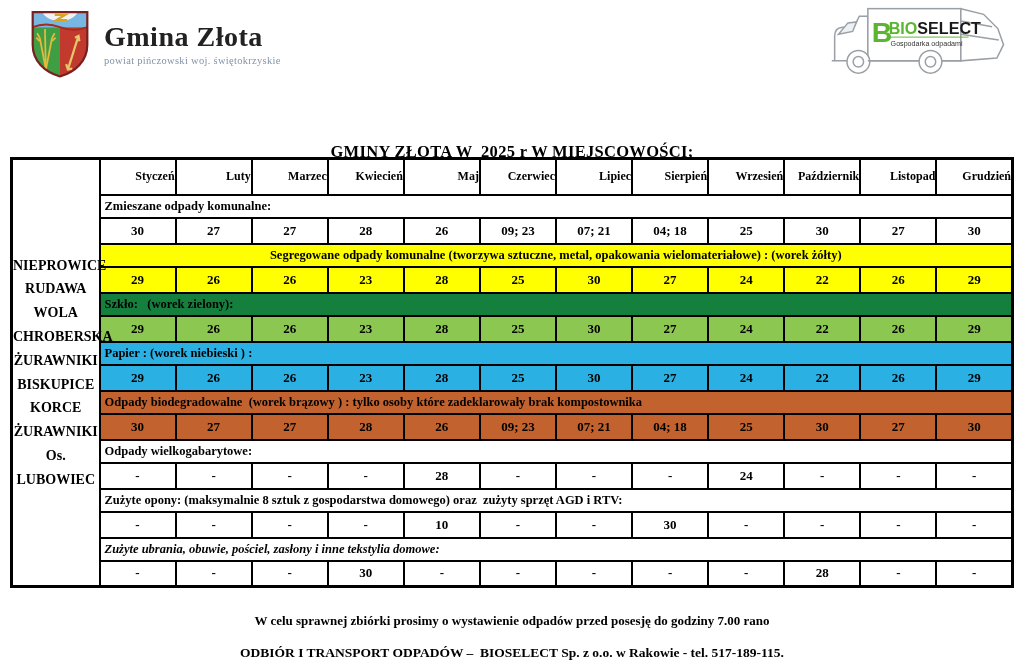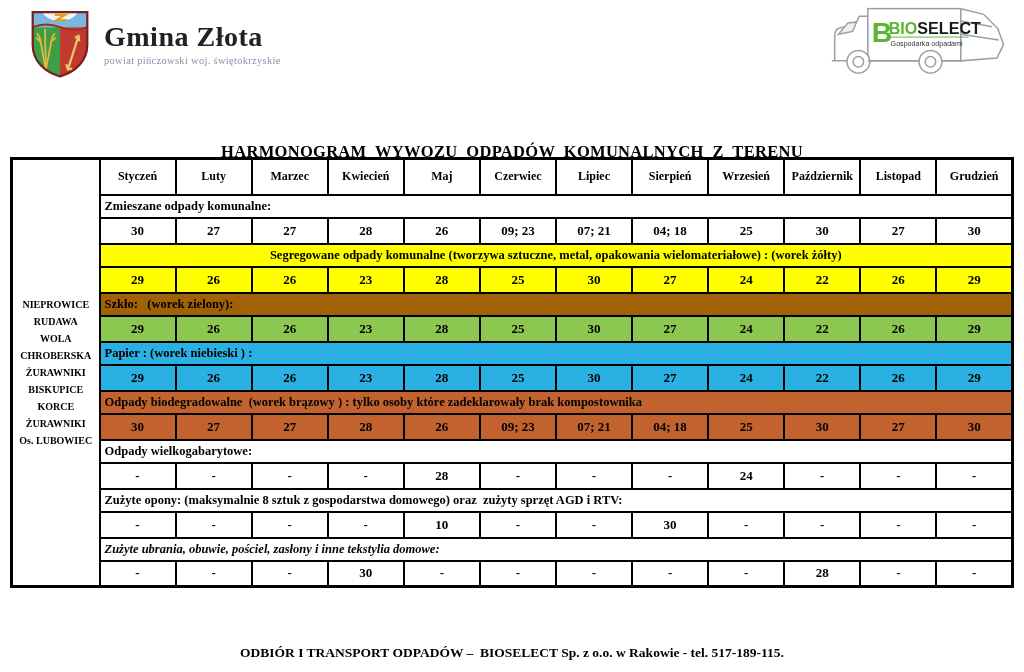--- a/index.html
+++ b/index.html
@@ -14,22 +14,22 @@
 
   
   .title-block { position:absolute; top:86px; left:0; right:0; text-align:center;
                  font-weight:bold; font-size:16.5px; line-height:1.6; color:#000;
                  letter-spacing:0.3px; white-space:pre; }
 
   
   table.schedule { position:absolute; left:10px; top:157px; width:1004px;
                    border-collapse:collapse; table-layout:fixed; border:3px solid #000; }
   table.schedule th, table.schedule td { border:2px solid #000; color:#000; }
-  table.schedule th { height:36px; font-size:12px; font-weight:bold; text-align:center; background:#fff; }
-  td.villages-cell { background:#fff; font-size:10px; font-weight:bold; text-align:center;
+  table.schedule th { height:36px; font-size:12px; font-weight:bold; text-align:right; background:#fff; }
+  td.villages-cell { background:#fff; font-size:14px; font-weight:bold; text-align:center;
                      line-height:1.7; vertical-align:middle; }
   tr.label-row td { height:23px; font-size:12.5px; font-weight:bold; text-align:left;
                     padding:1px 4px; white-space:pre-wrap; overflow:hidden; }
   tr.values-row td { height:26px; font-size:13px; font-weight:bold; text-align:center; }
 
   
   .footer-line1 { position:absolute; top:613px; left:0; right:0; text-align:center;
                   font-size:13px; font-weight:bold; color:#000; }
   .footer-line2 { position:absolute; top:645px; left:0; right:0; text-align:center;
                   font-size:13.5px; font-weight:bold; color:#000; white-space:pre; }
@@ -90,21 +90,20 @@
       <text x="66" y="42" font-family="Liberation Sans, sans-serif" font-size="30" font-weight="bold" fill="#5CB531">B</text>
       <text x="84" y="34" font-family="Liberation Sans, sans-serif" font-size="17" font-weight="bold">
         <tspan fill="#5CB531">BIO</tspan><tspan fill="#1a1a1a">SELECT</tspan>
       </text>
       <text x="86" y="46" font-family="Liberation Sans, sans-serif" font-size="7.5" fill="#333">Gospodarka odpadami</text>
       <path d="M84,37 L168,37" stroke="#5CB531" stroke-width="1"></path>
     </svg>
   </div>
 
   <div class="title-block">
-    <div>HARMONOGRAM  WYWOZU  ODPADÓW  KOMUNALNYCH  Z  TERENU</div>
     <div>GMINY ZŁOTA W  2025 r W MIEJSCOWOŚCI;</div>
   </div>
 
   <table class="schedule">
     <colgroup>
       <col style="width:88px">
       <col>
         <col>
         <col>
         <col>
@@ -171,21 +170,21 @@
           <td style="background: rgb(255, 255, 0);">28</td>
           <td style="background: rgb(255, 255, 0);">25</td>
           <td style="background: rgb(255, 255, 0);">30</td>
           <td style="background: rgb(255, 255, 0);">27</td>
           <td style="background: rgb(255, 255, 0);">24</td>
           <td style="background: rgb(255, 255, 0);">22</td>
           <td style="background: rgb(255, 255, 0);">26</td>
           <td style="background: rgb(255, 255, 0);">29</td>
         </tr>
         <tr class="label-row">
-          <td colspan="12" style="background: #a16207; margin-top: 20px;">Szkło:   (worek zielony):</td>
+          <td colspan="12" style="background: #15803d; margin-top: 20px;">Szkło:   (worek zielony):</td>
         </tr>
         <tr class="values-row">
           <td style="background: rgb(140, 199, 81);">29</td>
           <td style="background: rgb(140, 199, 81);">26</td>
           <td style="background: rgb(140, 199, 81);">26</td>
           <td style="background: rgb(140, 199, 81);">23</td>
           <td style="background: rgb(140, 199, 81);">28</td>
           <td style="background: rgb(140, 199, 81);">25</td>
           <td style="background: rgb(140, 199, 81);">30</td>
           <td style="background: rgb(140, 199, 81);">27</td>
@@ -275,15 +274,16 @@
           <td style="background: rgb(255, 255, 255);">-</td>
           <td style="background: rgb(255, 255, 255);">-</td>
           <td style="background: rgb(255, 255, 255);">-</td>
           <td style="background: rgb(255, 255, 255);">28</td>
           <td style="background: rgb(255, 255, 255);">-</td>
           <td style="background: rgb(255, 255, 255);">-</td>
         </tr>
       </tbody>
   </table>
 
+  <div class="footer-line1">W celu sprawnej zbiórki prosimy o wystawienie odpadów przed posesję do godziny 7.00 rano</div>
   <div class="footer-line2">ODBIÓR I TRANSPORT ODPADÓW –  BIOSELECT Sp. z o.o. w Rakowie - tel. 517-189-115.</div>
 
 </div>
 
 </body></html>

